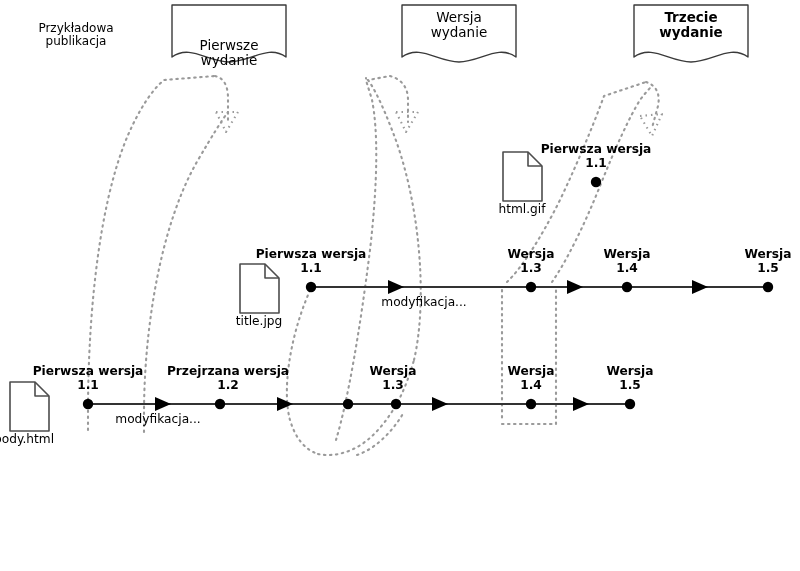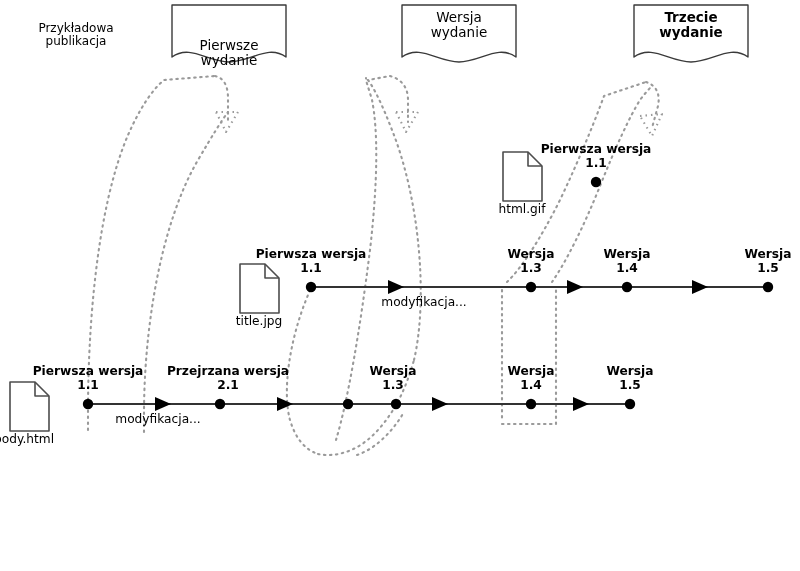--- a/index.html
+++ b/index.html
@@ -212,21 +212,21 @@
   </div>
   <div class="lbl mod-lbl" style="left:424px; top:296px;">modyfikacja...</div>
 
   <div class="lbl file-lbl" style="left:24px; top:433px;">body.html</div>
   <div class="lbl ver-lbl" style="left:88px; top:365px;">
     <div>Pierwsza wersja</div>
     <div>1.1</div>
   </div>
   <div class="lbl ver-lbl" style="left:220px; top:365px;margin-left:8px;">
     <div>Przejrzana wersja</div>
-    <div>2.1</div>
+    <div>1.2</div>
   </div>
   <div class="lbl ver-lbl" style="left:393px; top:365px;">
     <div>Wersja</div>
     <div>1.3</div>
   </div>
   <div class="lbl ver-lbl" style="left:531px; top:365px;">
     <div>Wersja</div>
     <div>1.4</div>
   </div>
   <div class="lbl ver-lbl" style="left:630px; top:365px;">

